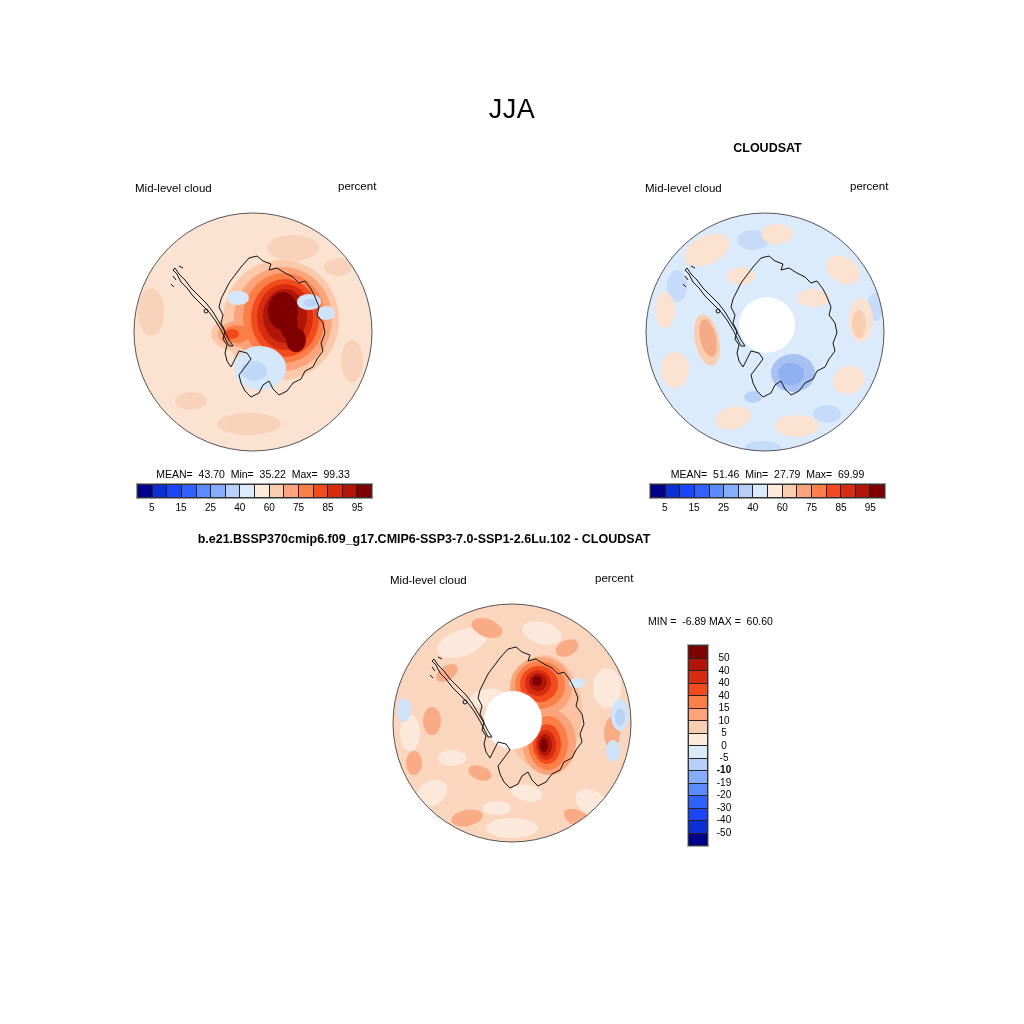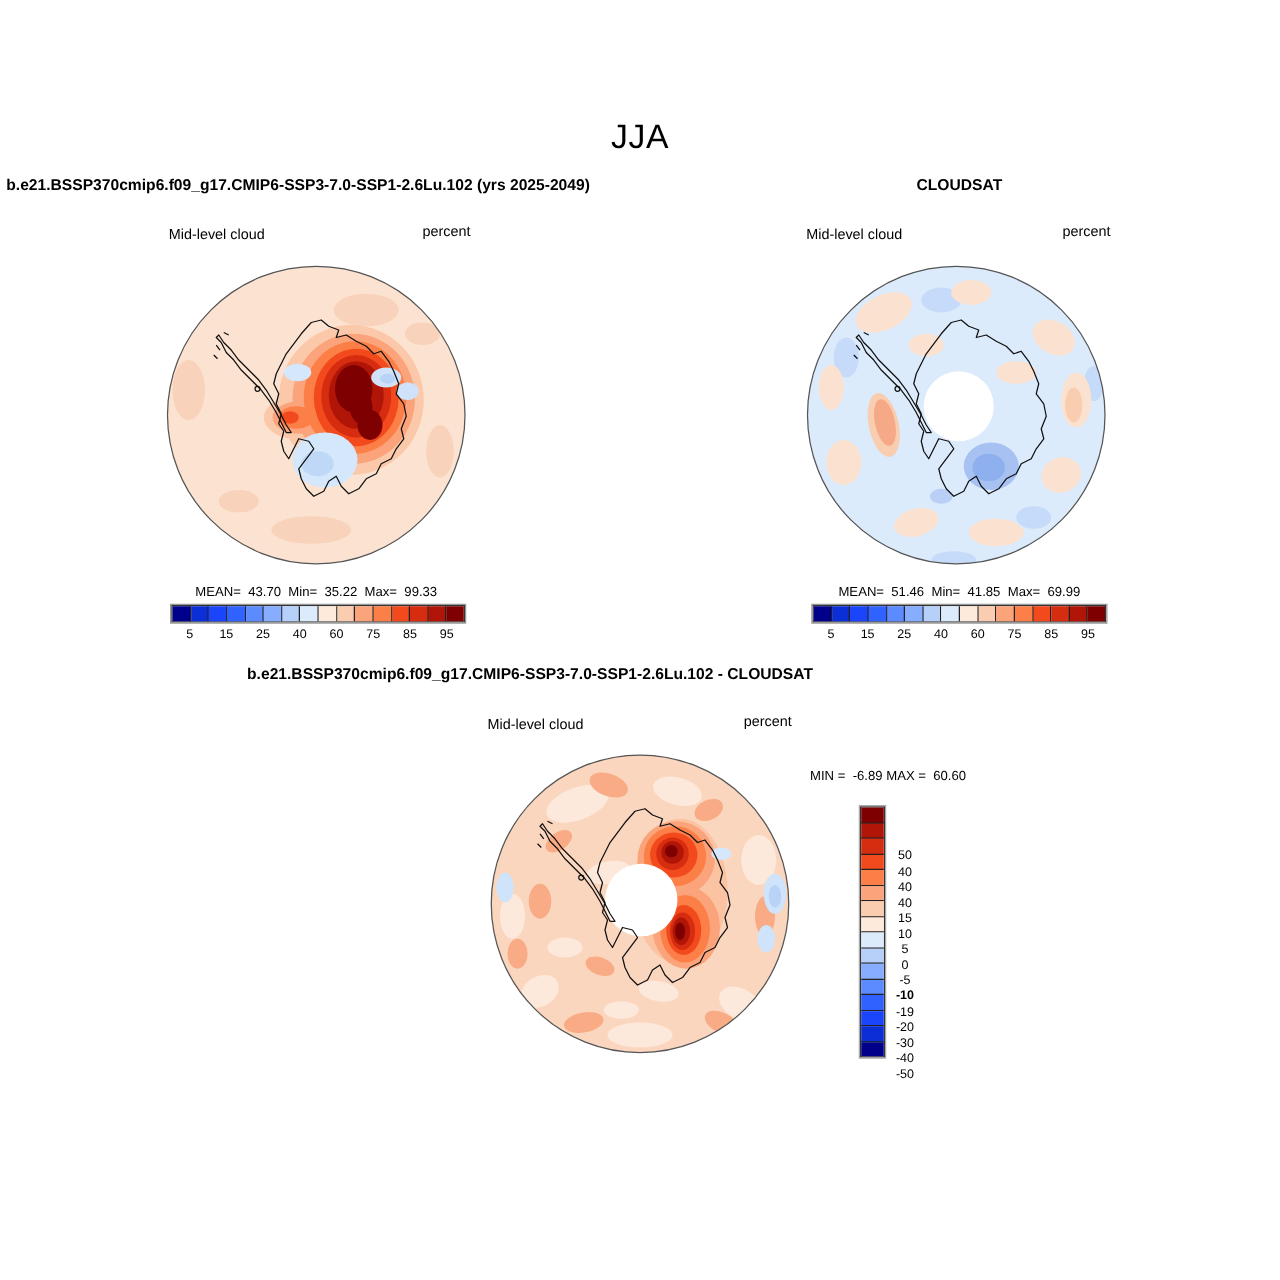--- a/index.html
+++ b/index.html
@@ -18,41 +18,40 @@
   .cbar{display:flex;height:12px;border:1px solid #333;outline:1px solid #999;}
   .cbar div{flex:1;border-right:1px solid #222;}
   .cbar div:last-child{border-right:none;}
   .ticks{position:relative;height:12px;margin-top:4px;}
   .ticks span{position:absolute;transform:translateX(-50%);font-size:10px;top:0;}
   .vcb{position:absolute;left:688px;top:645px;}
   .vbar{display:flex;flex-direction:column;width:18px;height:199px;border:1px solid #333;outline:1px solid #aaa;}
   .vbar div{flex:1;border-bottom:1px solid #222;}
   .vbar div:last-child{border-bottom:none;}
   .vticks{position:absolute;left:22px;top:0;height:199px;width:30px;}
-  .vticks span{position:absolute;transform:translateY(-50%);font-size:10px;left:0;width:28px;text-align:center;margin-top:28px;}
+  .vticks span{position:absolute;transform:translateY(-50%);font-size:10px;left:0;width:28px;text-align:center;}
 </style>
 </head>
 <body>
 
 <div class="canvas">
 
   <svg width="0" height="0" style="position:absolute">
     <defs>
       <g id="coast" fill="none" stroke="#111" stroke-width="1" stroke-linejoin="round">
         <path d="M116,46 L124,44 130,49 138,52 136,58 144,56 152,61 160,65 166,71 172,69 178,77 182,85 186,95 184,103 190,111 192,121 188,131 190,139 184,147 180,155 172,159 168,167 160,171 154,179 146,183 140,177 136,169 130,173 126,181 118,185 112,179 108,171 106,163 112,155 118,147 114,141 106,139 102,147 98,155 94,149 92,141 94,133 90,127 92,119 88,111 90,103 86,95 88,87 92,79 96,71 102,63 108,55 Z"></path>
         <path d="M96,134 92,126 88,118 82,108 76,100 68,92 60,84 54,76 48,70 44,62 40,58 42,56 46,62 52,68 58,76 66,84 74,92 80,100 86,110 92,120 96,128 100,134 Z"></path>
         <path d="M40,64 l3,4 M46,54 l4,2 M38,72 l3,3"></path>
         <circle cx="73" cy="99" r="2"></circle>
       </g>
     </defs>
   </svg>
 
   <div class="abs season">JJA</div>
 
-  <div class="abs ptitle model-title">b.e21.BSSP370cmip6.f09_g17.CMIP6-SSP3-7.0-SSP1-2.6Lu.102 (yrs 2025-2049)</div>
   <div class="abs ptitle obs-title">CLOUDSAT</div>
 
   <div class="abs maplabel" style="left:135px;top:182px">Mid-level cloud</div>
   <div class="abs maplabel" style="left:338px;top:180px">percent</div>
   <div class="abs maplabel" style="left:645px;top:182px">Mid-level cloud</div>
   <div class="abs maplabel" style="left:850px;top:180px">percent</div>
 
   <svg class="map" style="left:133px;top:212px" viewBox="0 0 240 240">
     <clipPath id="clipA">
         <circle cx="120" cy="120" r="119"></circle>
@@ -176,21 +175,21 @@
         <span style="left: 18.75%;">15</span>
         <span style="left: 31.25%;">25</span>
         <span style="left: 43.75%;">40</span>
         <span style="left: 56.25%;">60</span>
         <span style="left: 68.75%;">75</span>
         <span style="left: 81.25%;">85</span>
         <span style="left: 93.75%;">95</span>
       </div>
   </div>
 
-  <div class="abs stats" style="left:650px;top:468px;width:235px">MEAN=  51.46  Min=  41.85  Max=  69.99</div>
+  <div class="abs stats" style="left:650px;top:468px;width:235px">MEAN=  51.46  Min=  27.79  Max=  69.99</div>
   <div class="hcb" id="cb-obs" style="left:650px;top:484px">
     <div class="cbar">
         <div style="background: rgb(0, 0, 139);"></div>
         <div style="background: rgb(11, 46, 214);"></div>
         <div style="background: rgb(26, 69, 250);"></div>
         <div style="background: rgb(47, 98, 255);"></div>
         <div style="background: rgb(92, 138, 255);"></div>
         <div style="background: rgb(134, 173, 255);"></div>
         <div style="background: rgb(183, 208, 249);"></div>
         <div style="background: rgb(220, 235, 252);"></div>

